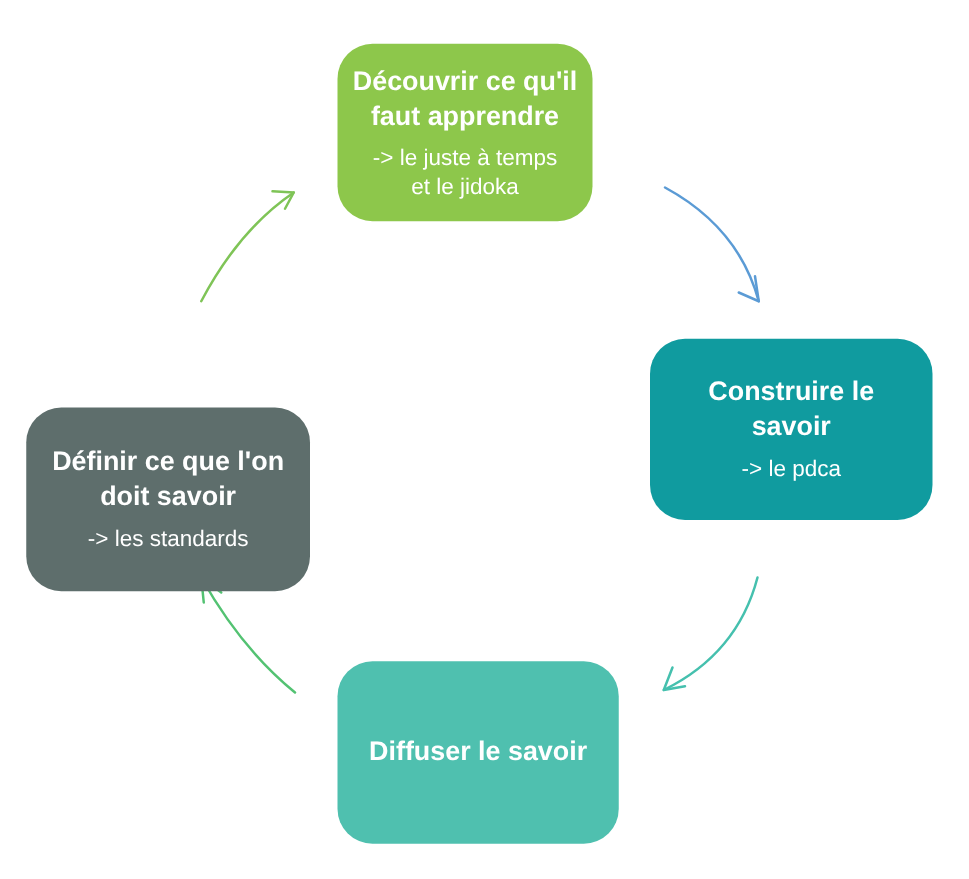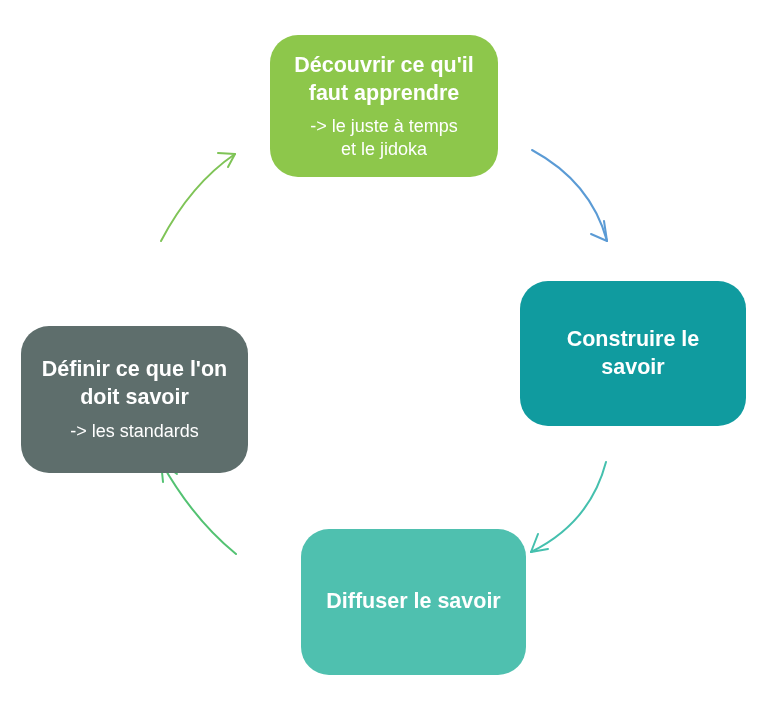--- a/index.html
+++ b/index.html
@@ -40,22 +40,22 @@
     font-size: 21.5px;
     line-height: 1.3;
     white-space: pre-line;
   }
   .node-subtitle {
     font-size: 18px;
     line-height: 1.25;
     white-space: pre-line;
     margin-top: 8px;
   }
-  .node-top    { left: 270px; top: 35px;  width: 228px; height: 142px; }
-  .node-right  { left: 520px; top: 281px; width: 226px; height: 145px; }
+  .node-top    { left: 270px; top: 35px;  width: 204px; height: 142px; }
+  .node-right  { left: 520px; top: 271px; width: 226px; height: 145px; }
   .node-bottom { left: 270px; top: 529px; width: 225px; height: 146px; }
   .node-left   { left: 21px;  top: 278px; width: 227px; height: 147px; }
 </style>
 </head>
 <body>
 
 <div class="canvas">
 
   <svg class="arrows" viewBox="0 0 775 703" fill="none" stroke-width="2" stroke-linecap="round" stroke-linejoin="round">
     <g stroke="#5B9BD5">
@@ -79,23 +79,24 @@
   <div class="node node-top" style="background: rgb(141, 199, 75);">
     <div class="node-title">Découvrir ce qu'il
 faut apprendre</div>
     <div class="node-subtitle">-&gt; le juste à temps
 et le jidoka</div>
   </div>
 
   <div class="node node-right" style="background: rgb(16, 155, 159);">
     <div class="node-title">Construire le
 savoir</div>
+    <div class="node-subtitle">-&gt; le pdca</div>
   </div>
 
-  <div class="node node-bottom" style="background: rgb(79, 192, 175); margin-left: 31px;">
+  <div class="node node-bottom" style="background: rgb(79, 192, 175);">
     <div class="node-title">Diffuser le savoir</div>
   </div>
 
   <div class="node node-left" style="background: rgb(94, 110, 108); margin-top: 48px;">
     <div class="node-title">Définir ce que l'on
 doit savoir</div>
     <div class="node-subtitle">-&gt; les standards</div>
   </div>
 
 </div>

